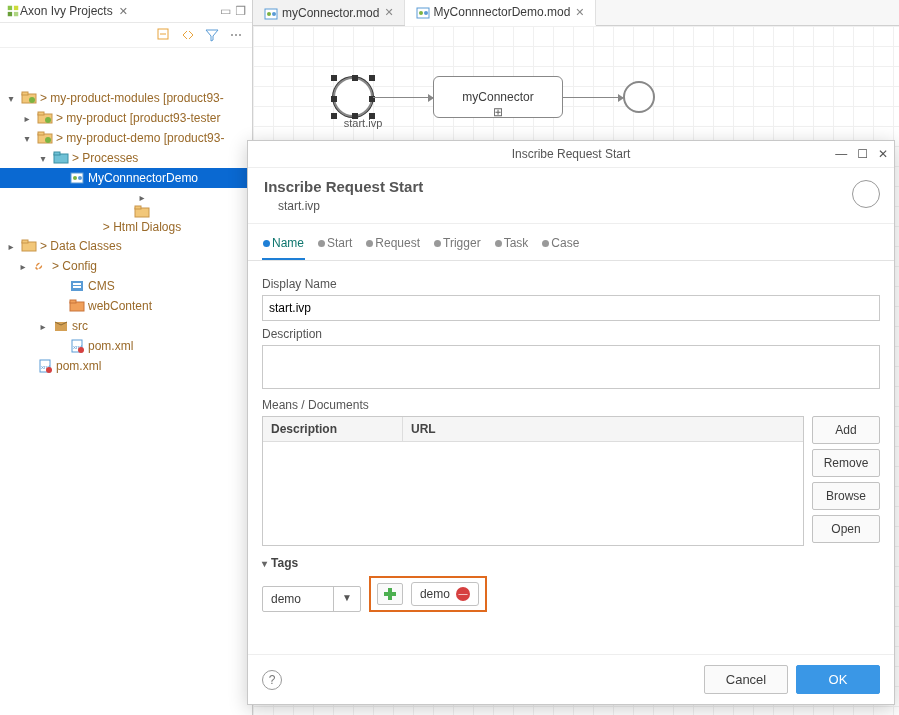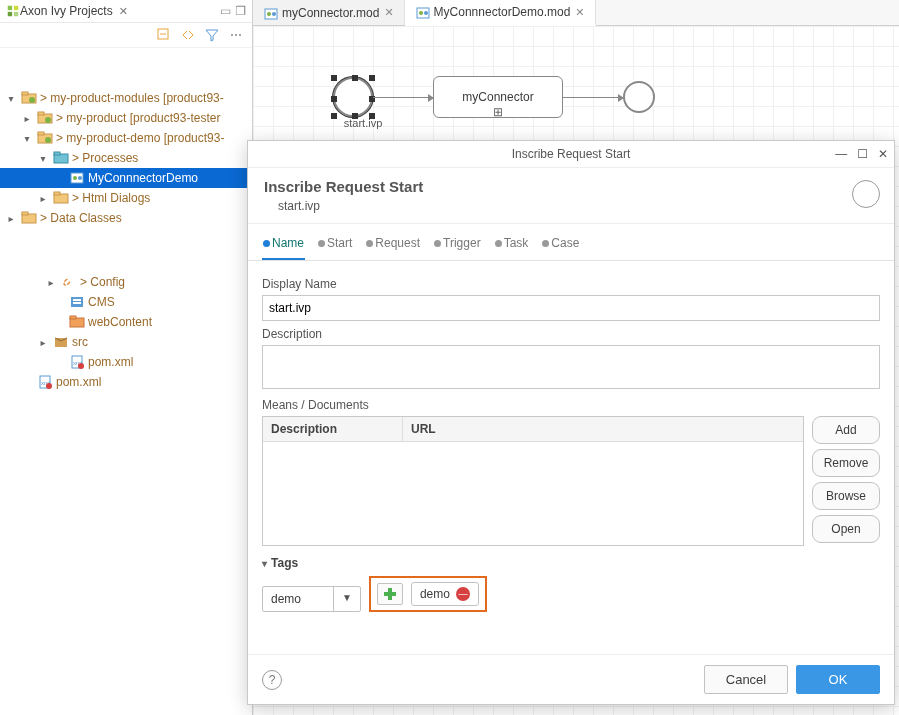--- a/index.html
+++ b/index.html
@@ -67,21 +67,21 @@
 .form-label { font-size: 12px; color: #555; margin: 6px 0 4px; }
 .form-input { width: 100%; border: 1px solid #c9c9c9; padding: 5px 6px; font-size: 12px; }
 .form-textarea { width: 100%; height: 44px; border: 1px solid #c9c9c9; padding: 5px 6px; font-size: 12px; resize: none; }
 
 .means-row { display: flex; gap: 8px; align-items: flex-start; }
 .means-table { flex: 1; border: 1px solid #c9c9c9; height: 130px; }
 .means-header { display: flex; background: #f5f5f5; border-bottom: 1px solid #ddd; }
 .means-header .col { padding: 5px 8px; font-size: 12px; font-weight: 600; color: #444; }
 .means-header .col.desc { width: 140px; border-right: 1px solid #ddd; }
 .means-buttons { display: flex; flex-direction: column; gap: 5px; width: 68px; }
-.small-btn { border: 1px solid #c2c2c2; background: #fafafa; padding: 6px 4px; font-size: 12px; text-align: center; cursor: pointer; border-radius: 9px; }
+.small-btn { border: 1px solid #c2c2c2; background: #fafafa; padding: 6px 4px; font-size: 12px; text-align: center; cursor: pointer; border-radius: 2px; }
 
 .tags-section { margin-top: 10px; }
 .tags-header { display: flex; align-items: center; gap: 4px; font-size: 12px; font-weight: 600; color: #444; }
 .tags-header::before { content: "▾"; color: #666; font-size: 10px; }
 .tags-row { display: flex; gap: 8px; margin-top: 6px; align-items: flex-end; }
 .tags-combo { display: flex; border: 1px solid #c2c2c2; border-radius: 2px; }
 .tags-combo-text { padding: 5px 8px; width: 70px; font-size: 12px; }
 .tags-combo-arrow { border-left: 1px solid #c2c2c2; padding: 5px 8px; font-size: 10px; color: #555; }
 .add-btn { border: 1px solid #c2c2c2; background: #fafafa; padding: 3px 5px; border-radius: 2px; cursor: pointer; }
 .tag-pill { border: 1px solid #c2c2c2; border-radius: 3px; padding: 4px 8px; display: flex; align-items: center; gap: 6px; font-size: 12px; }
@@ -195,41 +195,41 @@
           <span class="tree-arrow none"></span>
           <span class="tree-icon">
             <svg width="16" height="16">
               <rect x="2" y="3" width="12" height="10" fill="#fff" stroke="#5a9bd5"></rect>
               <circle cx="6" cy="8" r="2" fill="#7cb342"></circle>
               <circle cx="11" cy="8" r="2" fill="#5a9bd5"></circle>
             </svg>
           </span>
           <span class="tree-label"><span class="dirty" style="color: rgb(255, 255, 255);">MyConnnectorDemo</span></span>
         </div>
-        <div class="tree-item" style="padding-left: 36px;">
+        <div class="tree-item" style="padding-left: 36px; flex-direction: column;">
           <span class="tree-arrow closed"></span>
           <span class="tree-icon">
             <svg width="16" height="16">
               <rect x="1" y="4" width="14" height="9" fill="#f2c779" stroke="#c9964a"></rect>
               <rect x="1" y="2" width="6" height="3" fill="#f2c779" stroke="#c9964a"></rect>
             </svg>
           </span>
           <span class="tree-label"><span class="dirty">&gt; Html Dialogs</span></span>
         </div>
         <div class="tree-item" style="">
           <span class="tree-arrow closed"></span>
           <span class="tree-icon">
             <svg width="16" height="16">
               <rect x="1" y="4" width="14" height="9" fill="#f2c779" stroke="#c9964a"></rect>
               <rect x="1" y="2" width="6" height="3" fill="#f2c779" stroke="#c9964a"></rect>
             </svg>
           </span>
           <span class="tree-label"><span class="dirty">&gt; Data Classes</span></span>
         </div>
-        <div class="tree-item" style="padding-left: 44px; margin-top: 44px;">
+        <div class="tree-item" style="padding-left: 16px;">
           <span class="tree-arrow closed"></span>
           <span class="tree-icon">
             <svg width="16" height="16">
               <path d="M4 12 l5 -5 a3 3 0 1 1 -2 -2 l-5 5 z" fill="#e08a3a"></path>
             </svg>
           </span>
           <span class="tree-label"><span class="dirty">&gt; Config</span></span>
         </div>
         <div class="tree-item" style="padding-left: 52px;">
           <span class="tree-arrow none"></span>

